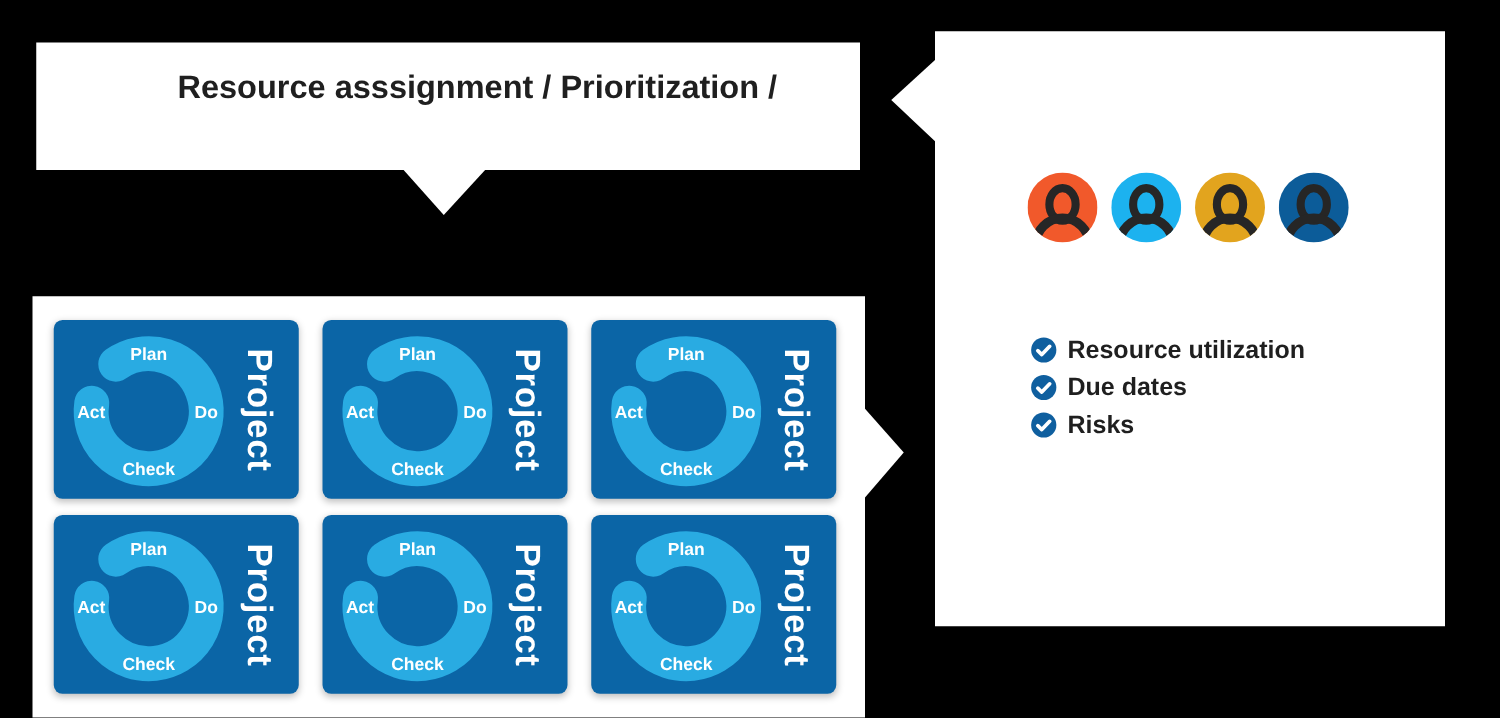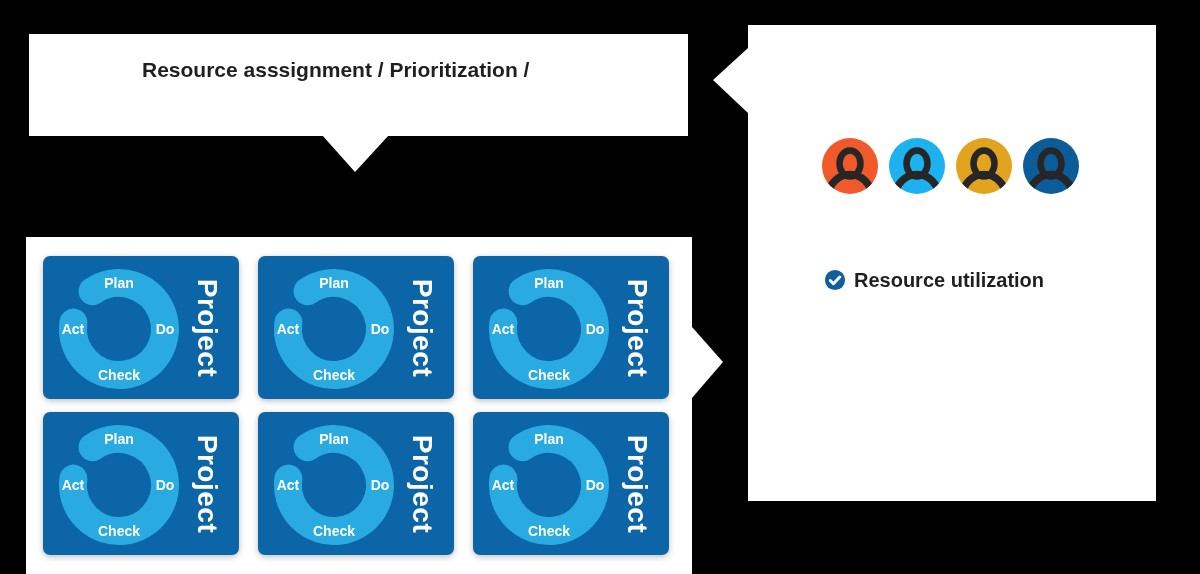--- a/index.html
+++ b/index.html
@@ -14,21 +14,21 @@
     font-family:"Liberation Sans", sans-serif;
     overflow:hidden;
   }
   
   .callout{
     position:absolute;left:29px;top:34px;width:659px;height:102px;
     background:var(--panel-bg);
   }
   .callout-text{
     position:absolute;left:113px;top:20px;
-    font-size:21px;font-weight:700;line-height:31px;color:var(--text-dark);
+    font-size:26px;font-weight:700;line-height:31px;color:var(--text-dark);
   }
   .callout-tail{
     position:absolute;left:322px;top:135px;width:0;height:0;
     border-left:33px solid transparent;border-right:34px solid transparent;
     border-top:37px solid var(--panel-bg);
   }
   
   .projects-panel{
     position:absolute;left:26px;top:190px;width:666px;height:347px;
     background:var(--panel-bg);
@@ -211,16 +211,30 @@
   </div>
 
   <div class="checklist">
     <div class="check-item">
       <svg class="check-icon" viewBox="0 0 24 24">
         <circle cx="12" cy="12" r="11" fill="#0F5F9F"></circle>
         <path d="M6.8 12.6 L10.3 16 L17.2 8.8" stroke="#ffffff" stroke-width="3.2" fill="none" stroke-linecap="round" stroke-linejoin="round"></path>
       </svg>
       <span class="check-label">Resource utilization</span>
     </div>
+    <div class="check-item">
+      <svg class="check-icon" viewBox="0 0 24 24">
+        <circle cx="12" cy="12" r="11" fill="#0F5F9F"></circle>
+        <path d="M6.8 12.6 L10.3 16 L17.2 8.8" stroke="#ffffff" stroke-width="3.2" fill="none" stroke-linecap="round" stroke-linejoin="round"></path>
+      </svg>
+      <span class="check-label">Due dates</span>
+    </div>
+    <div class="check-item">
+      <svg class="check-icon" viewBox="0 0 24 24">
+        <circle cx="12" cy="12" r="11" fill="#0F5F9F"></circle>
+        <path d="M6.8 12.6 L10.3 16 L17.2 8.8" stroke="#ffffff" stroke-width="3.2" fill="none" stroke-linecap="round" stroke-linejoin="round"></path>
+      </svg>
+      <span class="check-label">Risks</span>
+    </div>
   </div>
 
 </div>
 <div class="team-arrow"></div>
 
 </body></html>

